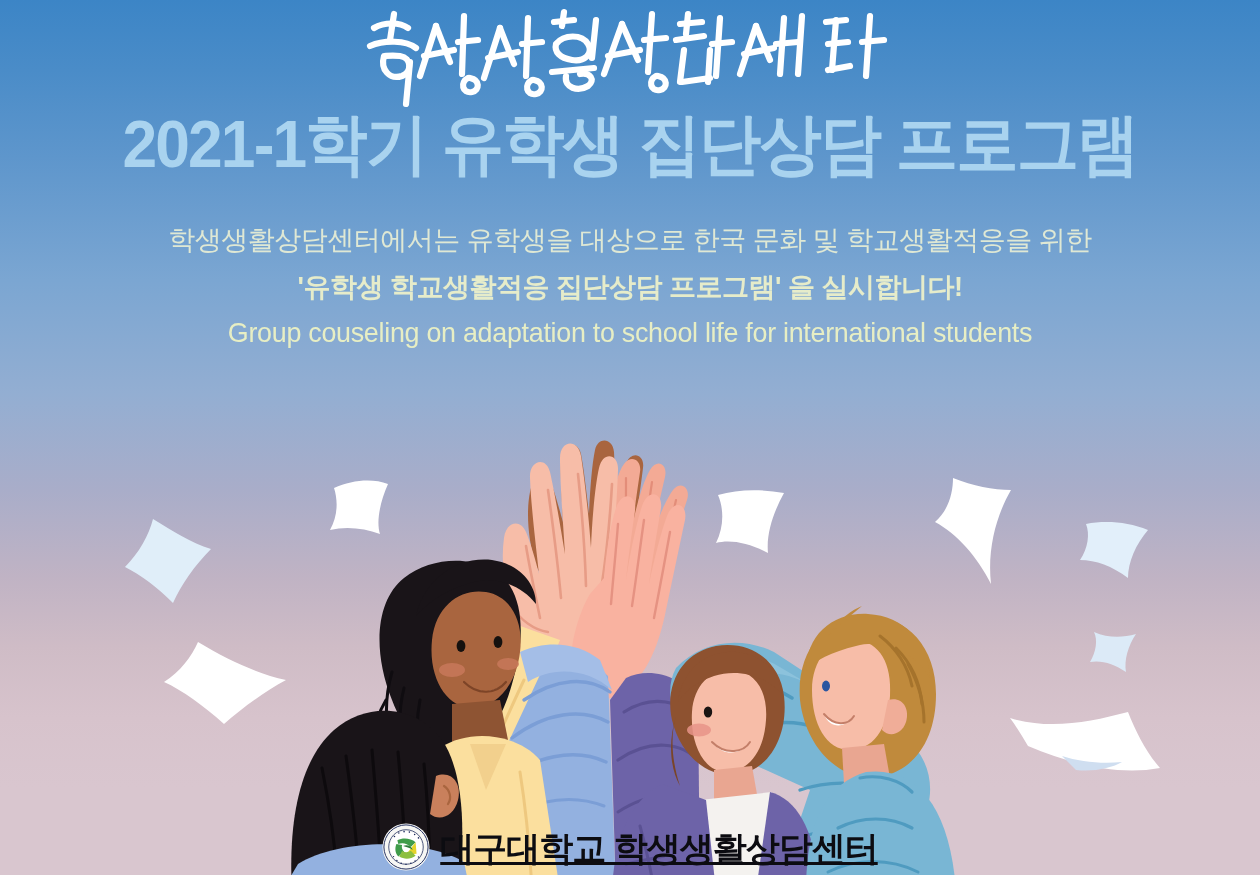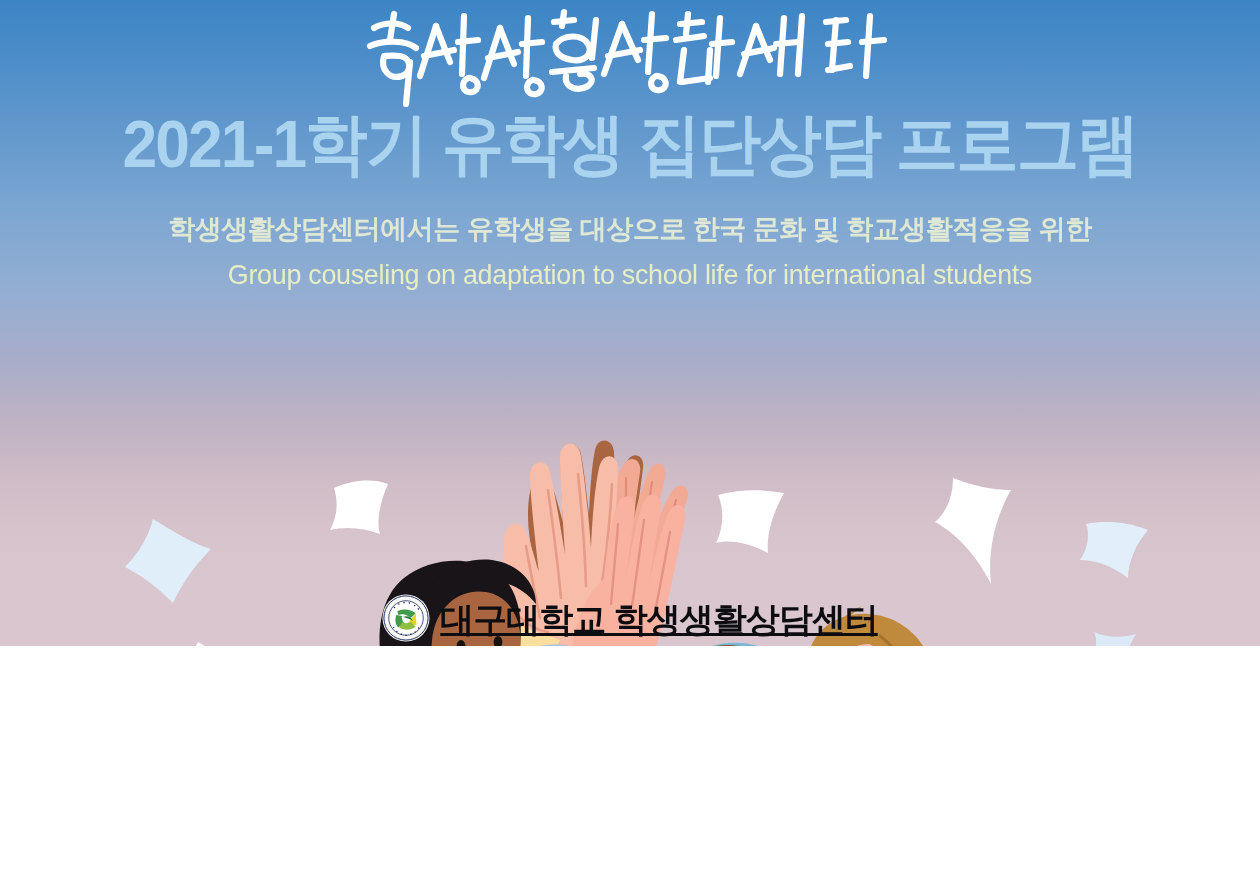--- a/index.html
+++ b/index.html
@@ -4,21 +4,21 @@
 <title>2021-1학기 유학생 집단상담 프로그램</title>
 <style>
   html,body{margin:0;padding:0;}
   body{
     width:1260px;height:891px;overflow:hidden;
     font-family:"Liberation Sans","DejaVu Sans",sans-serif;
   }
 
   .poster{
     position:relative;
-    width:1260px;height:646px;
+    width:1260px;height:875px;
     overflow:hidden;
     background:linear-gradient(to bottom,
         #3c85c6 0%,
         #4a8cc8 8%,
         #5e96cc 18%,
         #7ba6d2 32%,
         #93aed2 45%,
         #a9adc9 56%,
         #c0b3c4 66%,
         #cfbcc6 74%,
@@ -56,22 +56,22 @@
     transform-origin:center;
     white-space:nowrap;
   }
 
   .sub{
     margin:0;padding:0;
     font-family:"Liberation Sans","DejaVu Sans",sans-serif;
     white-space:nowrap;
   }
   .sub-l1{
-    font-size:27px;color:#dfe8d4;font-weight:bold;
-    margin-top:34px;letter-spacing:-0.5px;
+    font-size:27px;color:#dfe8d4;font-weight:normal;
+    margin-top:45px;letter-spacing:-0.5px;
   }
   .sub-l2{
     font-size:27px;color:#e6ecca;font-weight:bold;
     margin-top:11px;letter-spacing:-0.5px;
   }
   .sub-en{
     font-size:28px;color:#e7eec4;font-weight:normal;
     margin-top:12px;letter-spacing:-0.3px;
     transform:scaleX(0.96);transform-origin:center;
   }
@@ -487,20 +487,21 @@
           <path d="M520 16 L516 76"></path>
           <path d="M512 42 L534 40"></path>
         </g>
       </svg>
     </div>
 
     <div class="headline">2021-1학기 유학생 집단상담 프로그램</div>
 
     <div class="sub sub-l1">학생생활상담센터에서는 유학생을 대상으로 한국 문화 및 학교생활적응을 위한</div>
 
+    <div class="sub sub-l2">'유학생 학교생활적응 집단상담 프로그램' 을 실시합니다!</div>
 
     <div class="sub sub-en">Group couseling on adaptation to school life for international students</div>
   </div>
 
   <div class="footer">
     <div class="logo">
       <svg viewBox="0 0 100 100" aria-hidden="true">
         <circle cx="50" cy="50" r="49" fill="#f7f7f4"></circle>
         <circle cx="50" cy="50" r="46" fill="none" stroke="#1d2a5c" stroke-width="2"></circle>
         <circle cx="50" cy="50" r="36" fill="none" stroke="#1d2a5c" stroke-width="1.6"></circle>

